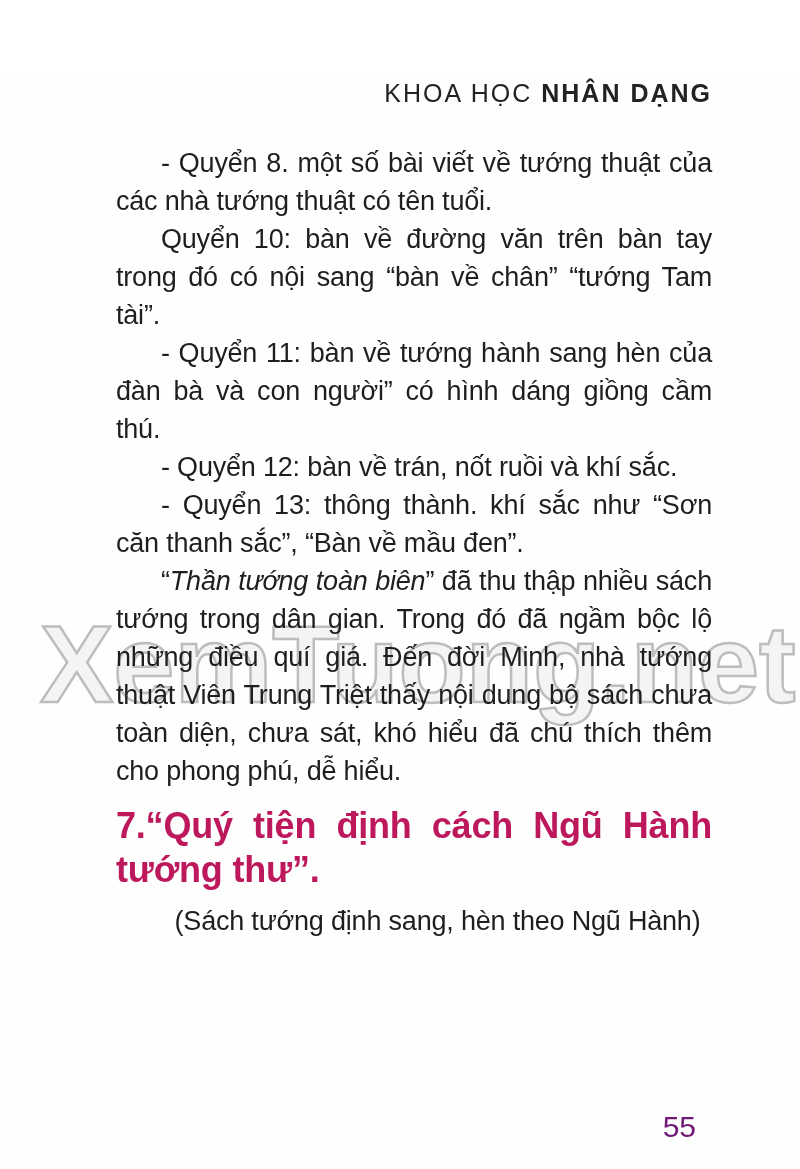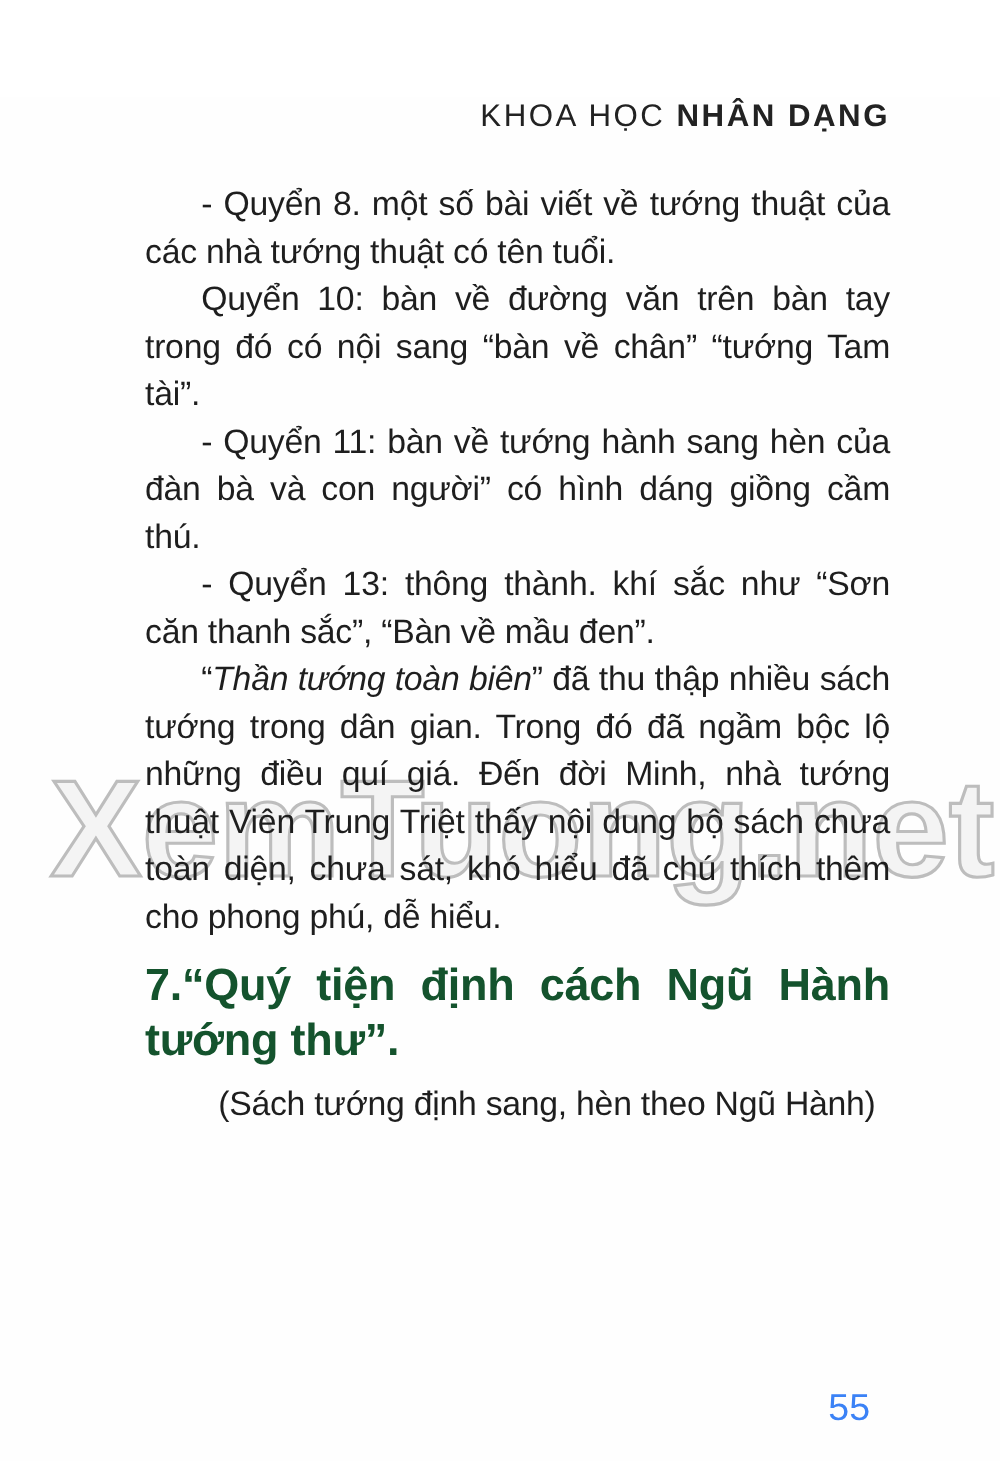--- a/index.html
+++ b/index.html
@@ -56,56 +56,57 @@
     text-indent: 45px;
   }
   .bodytext i { font-style: italic; }
   .heading {
     margin: 14px 0 0 0;
     font-size: 36px;
     line-height: 44px;
     font-weight: bold;
     text-align: justify;
     letter-spacing: -0.2px;
-    color: #14532d;
+    color: #be185d;
   }
   .sub {
     margin-left: 47px;
     font-size: 27px;
     line-height: 38px;
     letter-spacing: -0.2px;
     text-align: center;
   }
   .sub-first { margin-top: 10px; }
   .pagenum {
     position: absolute;
     top: 1032px;
     right: 104px;
     font-size: 30px;
-    color: #3b82f6;
+    color: #701a75;
     z-index: 1;
   }
 </style>
 </head>
 <body>
 
 <div class="page">
 
   <div class="watermark" style="-webkit-text-stroke: 2.5px rgb(189, 189, 189); color: rgb(244, 244, 244);">XemTuong.net</div>
 
   <div class="inner">
 
     <div class="header">
       <span>KHOA HỌC </span><span class="bold">NHÂN DẠNG</span>
     </div>
 
     <div class="bodytext">
         <p><span>- Quyển 8. một số bài viết về tướng thuật của các nhà tướng thuật có tên tuổi.</span></p>
         <p><span>Quyển 10: bàn về đường văn trên bàn tay trong đó có nội sang “bàn về chân” “tướng Tam tài”.</span></p>
         <p><span>- Quyển 11: bàn về tướng hành sang hèn của đàn bà và con người” có hình dáng giồng cầm thú.</span></p>
+        <p><span>- Quyển 12: bàn về trán, nốt ruồi và khí sắc.</span></p>
         <p><span>- Quyển 13: thông thành. khí sắc như “Sơn căn thanh sắc”, “Bàn về mầu đen”.</span></p>
         <p><span>“</span><i>Thần tướng toàn biên</i><span>” đã thu thập nhiều sách tướng trong dân gian. Trong đó đã ngầm bộc lộ những điều quí giá. Đến đời Minh, nhà tướng thuật Viên Trung Triệt thấy nội dung bộ sách chưa toàn diện, chưa sát, khó hiểu đã chú thích thêm cho phong phú, dễ hiểu.</span></p>
       </div>
 
     <h2 class="heading">7.“Quý tiện định cách Ngũ Hành tướng thư”.</h2>
 
     <div class="sub sub-first">(Sách tướng định sang, hèn theo Ngũ Hành)</div>
 
 
   </div>

